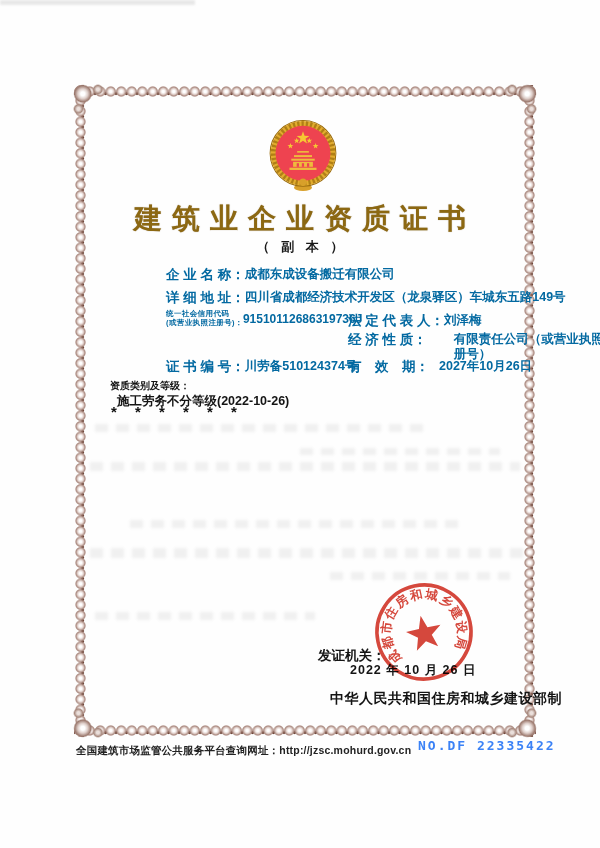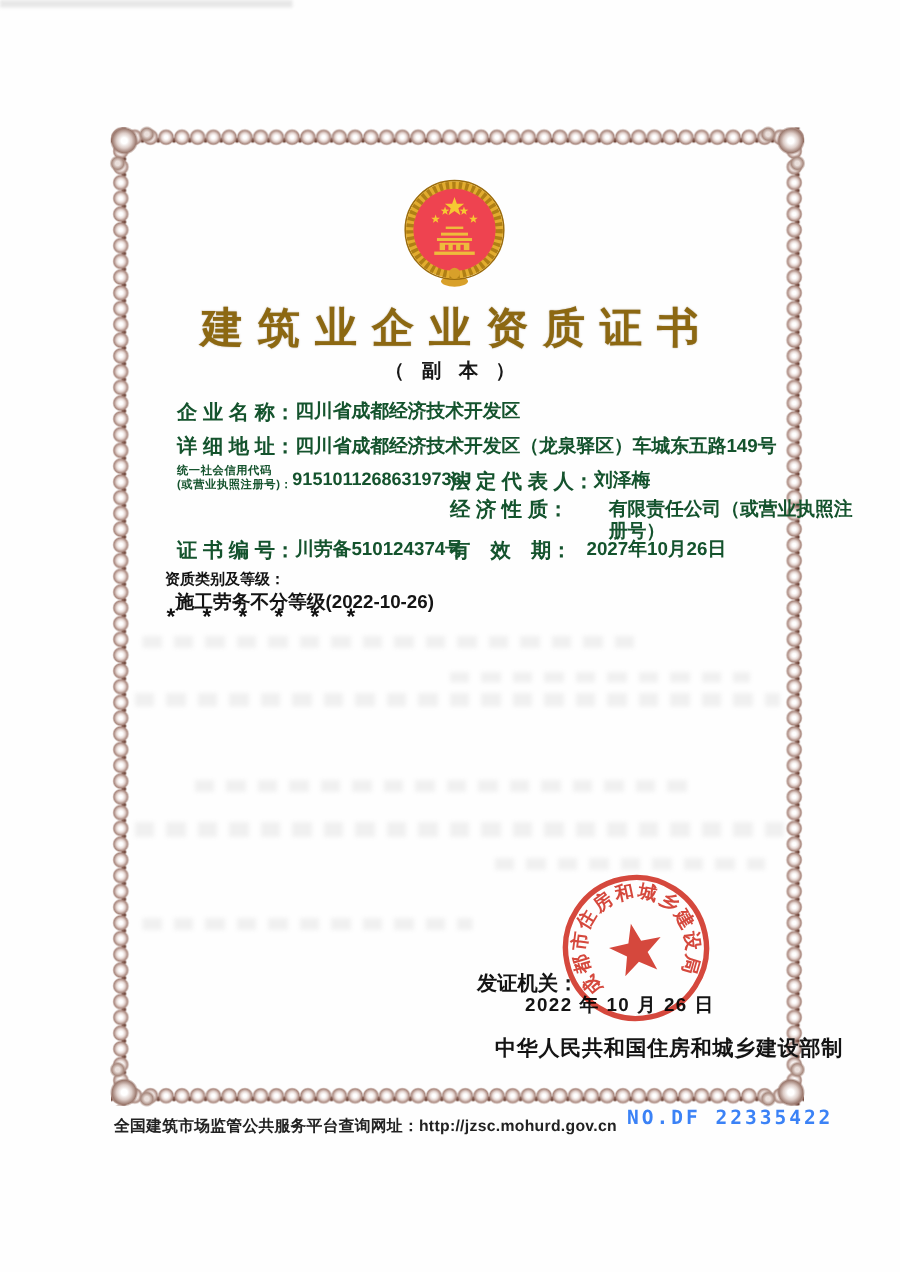--- a/index.html
+++ b/index.html
@@ -37,21 +37,21 @@
   .emblem{position:absolute;left:258px;top:114px;width:90px;height:84px;}
 
   
   .title{position:absolute;left:0;top:200px;width:600px;text-align:center;
     font-family:"Liberation Serif",serif;font-weight:bold;font-size:28px;letter-spacing:10px;text-indent:10px;
     color:#8c6812;text-shadow:0 0 1px rgba(92,60,4,.55);}
   .subtitle{position:absolute;left:0;top:238px;width:600px;text-align:center;
     font-weight:bold;font-size:13px;letter-spacing:4px;text-indent:4px;color:#181818;}
 
   
-  .row{position:absolute;display:flex;align-items:flex-start;font-weight:bold;color:#14532d;}
+  .row{position:absolute;display:flex;align-items:flex-start;font-weight:bold;color:#0369a1;margin-left:48px;}
   .row .lbl{font-size:13.5px;white-space:nowrap;}
   .row .val{font-size:12.5px;line-height:15px;padding-top:1px;}
   .credit-lbl{font-size:7.5px;line-height:8.6px;letter-spacing:.4px;white-space:nowrap;}
   .credit-row{align-items:flex-end;}
   .wrapval{width:170px;white-space:normal;}
   .qual-head{position:absolute;left:110px;top:379px;font-weight:bold;font-size:10px;}
   .qual-item{position:absolute;left:117px;top:393px;font-weight:bold;font-size:12.5px;}
   .asterisks{position:absolute;left:111px;top:403px;font-weight:bold;font-size:15px;letter-spacing:7px;color:#111;}
 
   
@@ -119,21 +119,21 @@
       <rect x="35" y="58" width="30" height="2.5" fill="#eebb3c"></rect>
       <circle cx="50" cy="74" r="4" fill="#d8a02a"></circle>
     </svg>
   </div>
 
   <div class="title">建筑业企业资质证书</div>
   <div class="subtitle">（ 副 本 ）</div>
 
   <div class="row" style="left:118px;top:266px;">
     <span class="lbl">企 业 名 称：</span>
-    <span class="val">四川省成都经济技术开发区</span>
+    <span class="val">成都东成设备搬迁有限公司</span>
   </div>
 
   <div class="row" style="left:118px;top:289px;">
     <span class="lbl">详 细 地 址：</span>
     <span class="val">四川省成都经济技术开发区（龙泉驿区）车城东五路149号</span>
   </div>
 
   <div class="row credit-row" style="left:118px;top:310px;">
     <span class="credit-lbl" style="font-weight:bold;">
       <span>统一社会信用代码</span><br>

